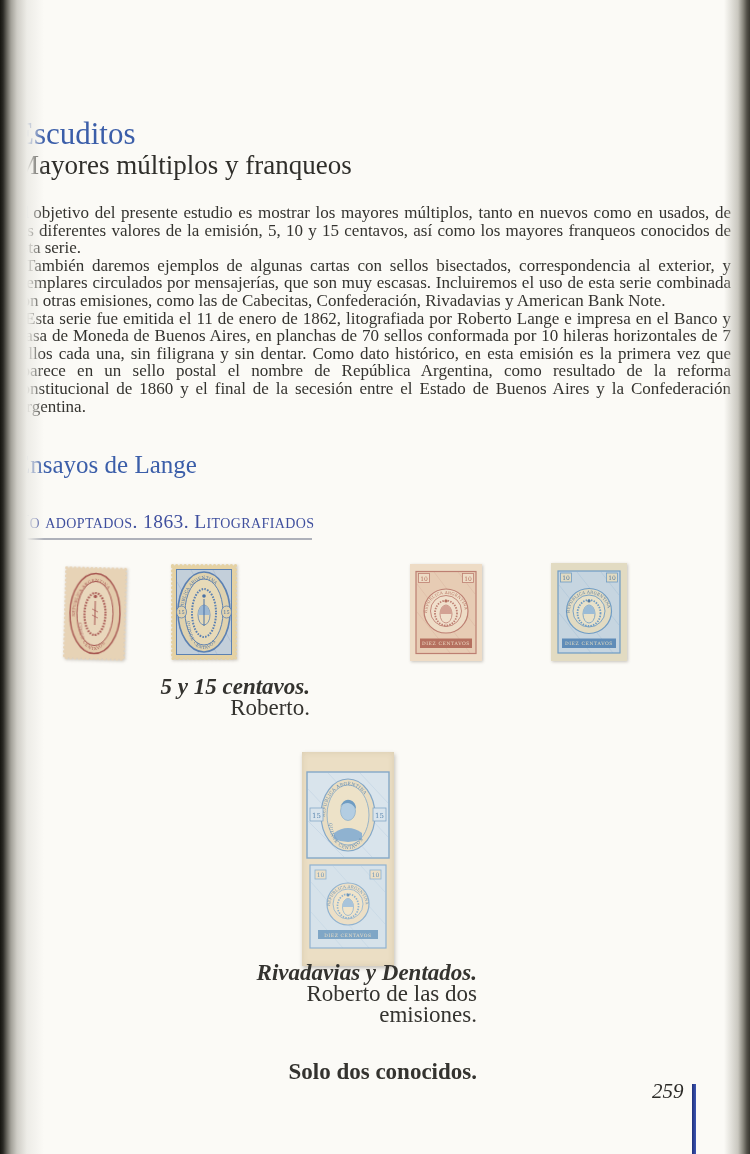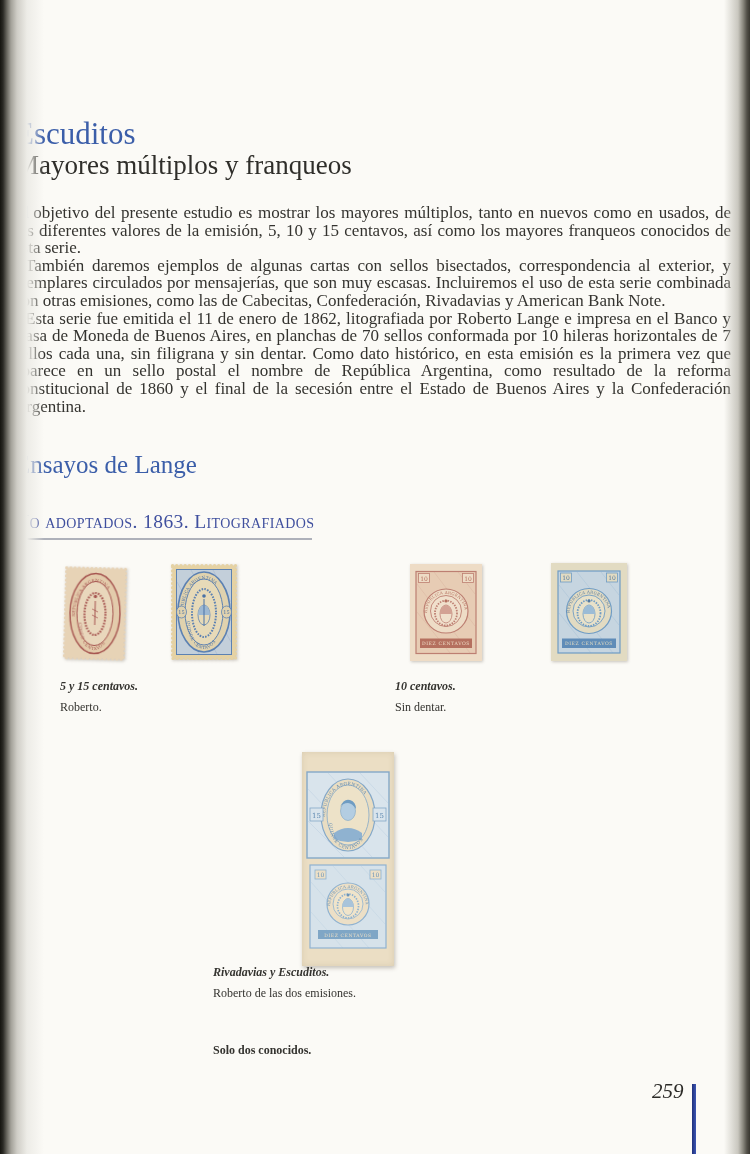--- a/index.html
+++ b/index.html
@@ -12,21 +12,21 @@
   .title{position:absolute;left:15px;top:118px;font-size:31px;line-height:1.05;color:#3b5ea9;}
   .subtitle{position:absolute;left:15px;top:151px;font-size:27px;line-height:1.05;color:#2f2e2a;}
   .body{position:absolute;left:14px;top:204px;width:717px;font-size:17px;line-height:17.6px;text-align:justify;}
   .body p{margin:0;}
   .body p.indent{text-indent:11px;}
   .lead{color:#2e4d9e;margin-right:4.2px;}
   .sec-head{position:absolute;left:15px;top:451px;font-size:25px;color:#3b5ea9;}
   .sub-head{position:absolute;left:15px;top:511px;font-size:19.5px;font-variant:small-caps;letter-spacing:0.4px;color:#3f4f9e;}
   .sub-rule{position:absolute;left:14px;top:538px;width:298px;height:2px;background:#aeb1ba;}
   .stamp{position:absolute;filter:drop-shadow(1px 1.5px 1.5px rgba(70,55,40,0.28));}
-  .cap{position:absolute;text-align:left;font-size:12px;line-height:21px;}
+  .cap{position:absolute;text-align:right;font-size:23px;line-height:21px;}
   .cap .l1{font-weight:bold;font-style:italic;}
   .cap .l3{font-weight:bold;margin-top:36px;}
   .pair{position:absolute;left:302px;top:752px;width:92px;height:214px;background:#ebdec4;
         box-shadow:1px 2px 4px rgba(70,55,40,0.3), inset 0 0 6px rgba(120,100,70,0.15);}
   .pair svg{position:absolute;}
   .pagenum{position:absolute;left:652px;top:1079px;width:36px;
            font-size:21px;font-style:italic;color:#2b2a27;}
   .num-rule{position:absolute;left:692px;top:1084px;width:4px;height:70px;
             background:linear-gradient(90deg,#1f2f7a,#3d56b4);}
   svg text{font-family:"DejaVu Serif",serif;}
@@ -125,24 +125,20 @@
     <path d="M32,51 a6,9 0 0 1 12,0 z" fill="#9cbcd6"></path>
     <circle cx="38" cy="38" r="1.6" fill="#54799f"></circle>
     <rect x="11" y="75.5" width="54" height="9.5" fill="#5f8cb8"></rect>
     <text x="38" y="82.3" font-size="4.6" text-anchor="middle" fill="#e2dbc2" letter-spacing="0.6">DIEZ CENTAVOS</text>
   </svg>
 
   <div class="cap" style="left:60px;top:676px;width:250px;">
     <div class="l1">5 y 15 centavos.</div>
     <div class="l2">Roberto.</div>
   </div>
-  <div class="cap" style="left:395px;top:676px;width:250px;">
-    <div class="l1">10 centavos.</div>
-    <div class="l2">Sin dentar.</div>
-  </div>
 
   <div class="pair">
     <svg style="left:4px;top:19px;" width="84" height="88" viewBox="0 0 84 88">
       <rect x="1" y="1" width="82" height="86" fill="#d9e4ec" stroke="#84a8c8" stroke-width="1.4"></rect>
       <path d="M2,18 L66,86 M2,50 L38,86 M22,2 L82,66 M54,2 L82,32" stroke="rgba(132,168,200,0.35)" stroke-width="0.5"></path>
       <ellipse cx="42" cy="44" rx="27" ry="36" fill="#e9ddc2" stroke="#84a8c8" stroke-width="1.2"></ellipse>
       <ellipse cx="42" cy="44" rx="21" ry="30" fill="#ede2c8" stroke="#84a8c8" stroke-width="0.8"></ellipse>
       <path d="M28,62 Q42,52 56,62 L56,68 Q42,74 28,68 Z" fill="#8fb2d0"></path>
       <ellipse cx="42" cy="40" rx="7.5" ry="9.5" fill="#b3cde2" stroke="#7fa6c6" stroke-width="0.6"></ellipse>
       <path d="M34,36 Q38,27 44,29 Q50,31 50,38 Q46,32 42,32 Q37,32 34,36 Z" fill="#6f9cc2"></path>
@@ -169,20 +165,20 @@
       <ellipse cx="39" cy="42" rx="10.5" ry="12" fill="none" stroke="#8fb2d0" stroke-width="1.7" stroke-dasharray="1.5 1.2"></ellipse>
       <ellipse cx="39" cy="43" rx="5.5" ry="8.5" fill="#f0e4ca" stroke="#8fb2d0" stroke-width="0.8"></ellipse>
       <path d="M33.5,43 a5.5,8.5 0 0 1 11,0 z" fill="#a9c4da"></path>
       <circle cx="39" cy="31" r="1.5" fill="#6b94b8"></circle>
       <rect x="9" y="66" width="60" height="9" fill="#7fa6c6"></rect>
       <text x="39" y="72.6" font-size="4.5" text-anchor="middle" fill="#ecdfc6" letter-spacing="0.6">DIEZ CENTAVOS</text>
     </svg>
   </div>
 
   <div class="cap" style="left:213px;top:962px;width:264px;">
-    <div class="l1">Rivadavias y Escuditos.</div>
+    <div class="l1">Rivadavias y Dentados.</div>
     <div class="l2">Roberto de las dos emisiones.</div>
     <div class="l3">Solo dos conocidos.</div>
   </div>
 
   <div class="pagenum">259</div>
   <div class="num-rule"></div>
 </div>
 
 </body></html>

